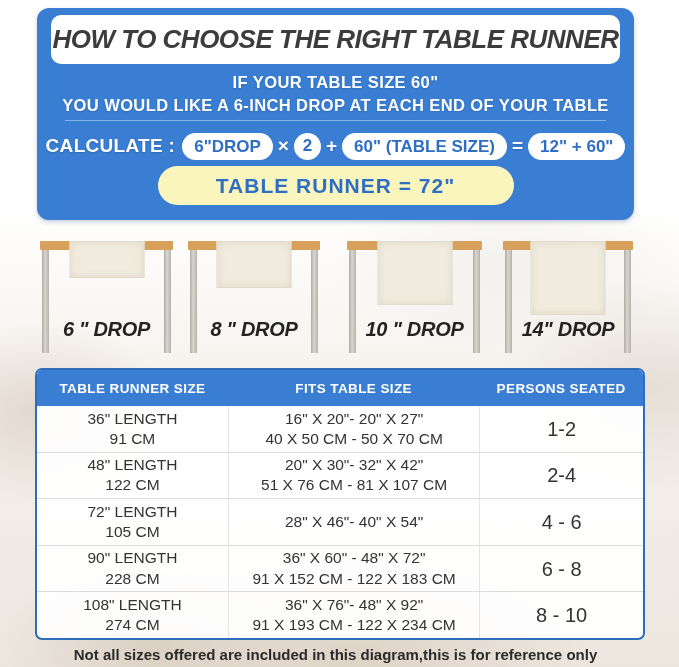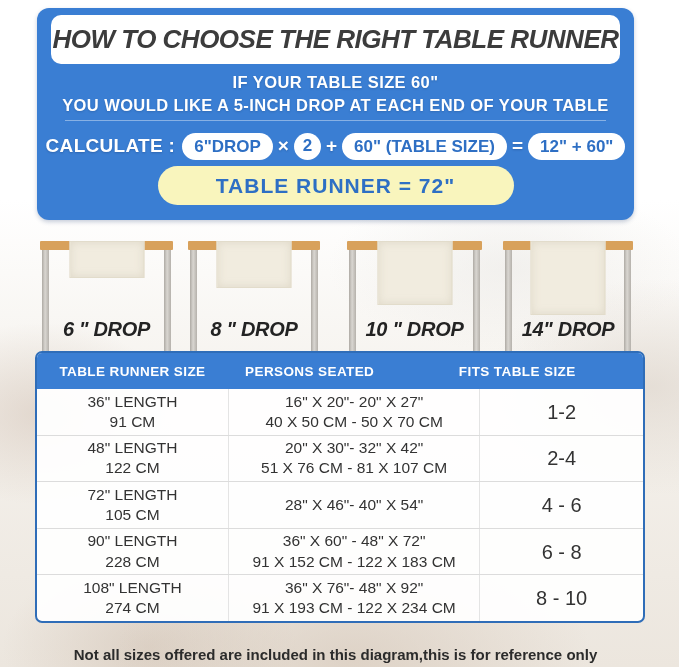--- a/index.html
+++ b/index.html
@@ -95,21 +95,21 @@
   }
   .r1 { height:37px; } .r2 { height:47px; } .r3 { height:64px; } .r4 { height:74px; }
   .drop-label {
     position:absolute; left:0; right:0; top:77px; text-align:center;
     font-size:20px; font-weight:bold; font-style:italic; color:#232323;
     letter-spacing:-0.3px; white-space:nowrap;
   }
 
   
   .size-table {
-    position:absolute; left:35px; top:351px; width:610px; height:272px;
+    position:absolute; left:35px; top:368px; width:610px; height:272px;
     border:2px solid #2f6db8; border-radius:7px; overflow:hidden;
     background:rgba(255,255,255,0.93);
     display:flex; flex-direction:column;
   }
   .thead {
     height:36px; flex:0 0 36px; background:#3a7ed3;
     display:flex; align-items:center;
   }
   .thcell {
     color:#ffffff; font-size:13.5px; font-weight:bold; letter-spacing:0.4px;
@@ -133,21 +133,21 @@
   }
 </style>
 </head>
 <body>
 
 <div class="panel-top">
   <div class="title-box">
     <span>HOW TO CHOOSE THE RIGHT TABLE RUNNER</span>
   </div>
   <div class="sub-line sub1">IF YOUR TABLE SIZE 60"</div>
-  <div class="sub-line sub2">YOU WOULD LIKE A 5-INCH DROP AT EACH END OF YOUR TABLE</div>
+  <div class="sub-line sub2">YOU WOULD LIKE A 6-INCH DROP AT EACH END OF YOUR TABLE</div>
   <div class="divider"></div>
 
   <div class="calc-row">
     <span class="calc-label">CALCULATE :</span>
     <span class="pill">6"DROP</span>
     <span class="op">×</span>
     <span class="circle">2</span>
     <span class="op">+</span>
     <span class="pill">60" (TABLE SIZE)</span>
     <span class="op">=</span>
@@ -184,22 +184,22 @@
   <div class="top-bar"></div>
   <div class="leg leg-left"></div>
   <div class="leg leg-right"></div>
   <div class="runner r4"></div>
   <div class="drop-label">14" DROP</div>
 </div>
 
 <div class="size-table">
   <div class="thead">
     <div class="thcell c1">TABLE RUNNER SIZE</div>
+    <div class="thcell c2">FITS TABLE SIZE</div>
     <div class="thcell c3">PERSONS SEATED</div>
-    <div class="thcell c2">FITS TABLE SIZE</div>
   </div>
   <div class="tbody">
     <div class="trow">
       <div class="tcell c1">
         <span>36" LENGTH</span>
         <span>91 CM</span>
       </div>
       <div class="tcell c2">
         <span>16" X 20"- 20" X 27"</span>
         <span>40 X 50 CM - 50 X 70 CM</span>

